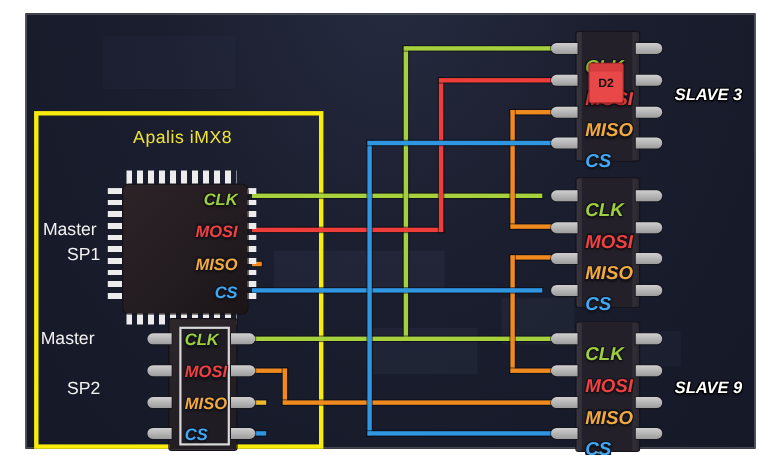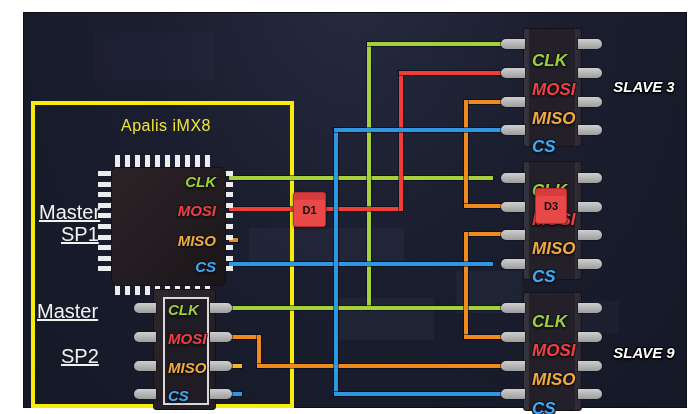--- a/index.html
+++ b/index.html
@@ -9,21 +9,21 @@
          background:radial-gradient(ellipse at 50% -10%, #262b40 0%, #1b1e2e 45%, #151827 100%);
          border:1px solid #0d0f18;box-sizing:border-box;}
   .patch{position:absolute;background:rgba(120,135,180,0.07);z-index:1;}
 
   
   .board-outline{position:absolute;left:7px;top:88px;width:263px;height:307px;
       border:4px solid var(--board_outline,#f8ec0c);box-sizing:border-box;z-index:2;}
   .board-title{position:absolute;left:62px;top:104px;width:160px;text-align:center;
       color:var(--title,#f0e43a);font-size:16px;letter-spacing:.5px;z-index:4;}
 
-  .side-label{position:absolute;color:#f2f2f2;font-size:20px;z-index:4;text-decoration:underline;}
+  .side-label{position:absolute;color:#f2f2f2;font-size:16px;z-index:4;}
 
   
   .wire{position:absolute;z-index:3;box-shadow:0 0 0 1px rgba(8,10,16,0.55);}
   .w-clk{background:var(--clk,#a6d13d);}
   .w-mosi{background:var(--mosi,#ef3e3a);}
   .w-miso{background:var(--miso,#f08a1e);}
   .w-cs{background:var(--cs,#2f96e2);}
 
   
   .pinstrip{position:absolute;z-index:4;}
@@ -181,17 +181,16 @@
     <div class="pill pill-l" style="left:477px;top:290px;width:24px;"></div>
     <div class="pill pill-l" style="left:477px;top:319px;width:24px;"></div>
     <div class="pill pill-l" style="left:477px;top:348px;width:24px;"></div>
     <div class="pill pill-l" style="left:477px;top:376px;width:24px;"></div>
     <div class="pill pill-r" style="left:554px;top:290px;width:24px;"></div>
     <div class="pill pill-r" style="left:554px;top:319px;width:24px;"></div>
     <div class="pill pill-r" style="left:554px;top:348px;width:24px;"></div>
     <div class="pill pill-r" style="left:554px;top:376px;width:24px;"></div>
     <div class="slave-title" style="top:331px;">SLAVE 9</div>
 
-    <div class="marker" style="left:269px;top:179px;width:31px;height:33px;">D1</div>
-    <div class="marker" style="left:511px;top:175px;width:30px;height:34px;">D3</div>
+    <div class="marker" style="left:511px;top:44px;width:30px;height:35px;">D2</div>
 
   </div>
 </div>
 
 </body></html>

